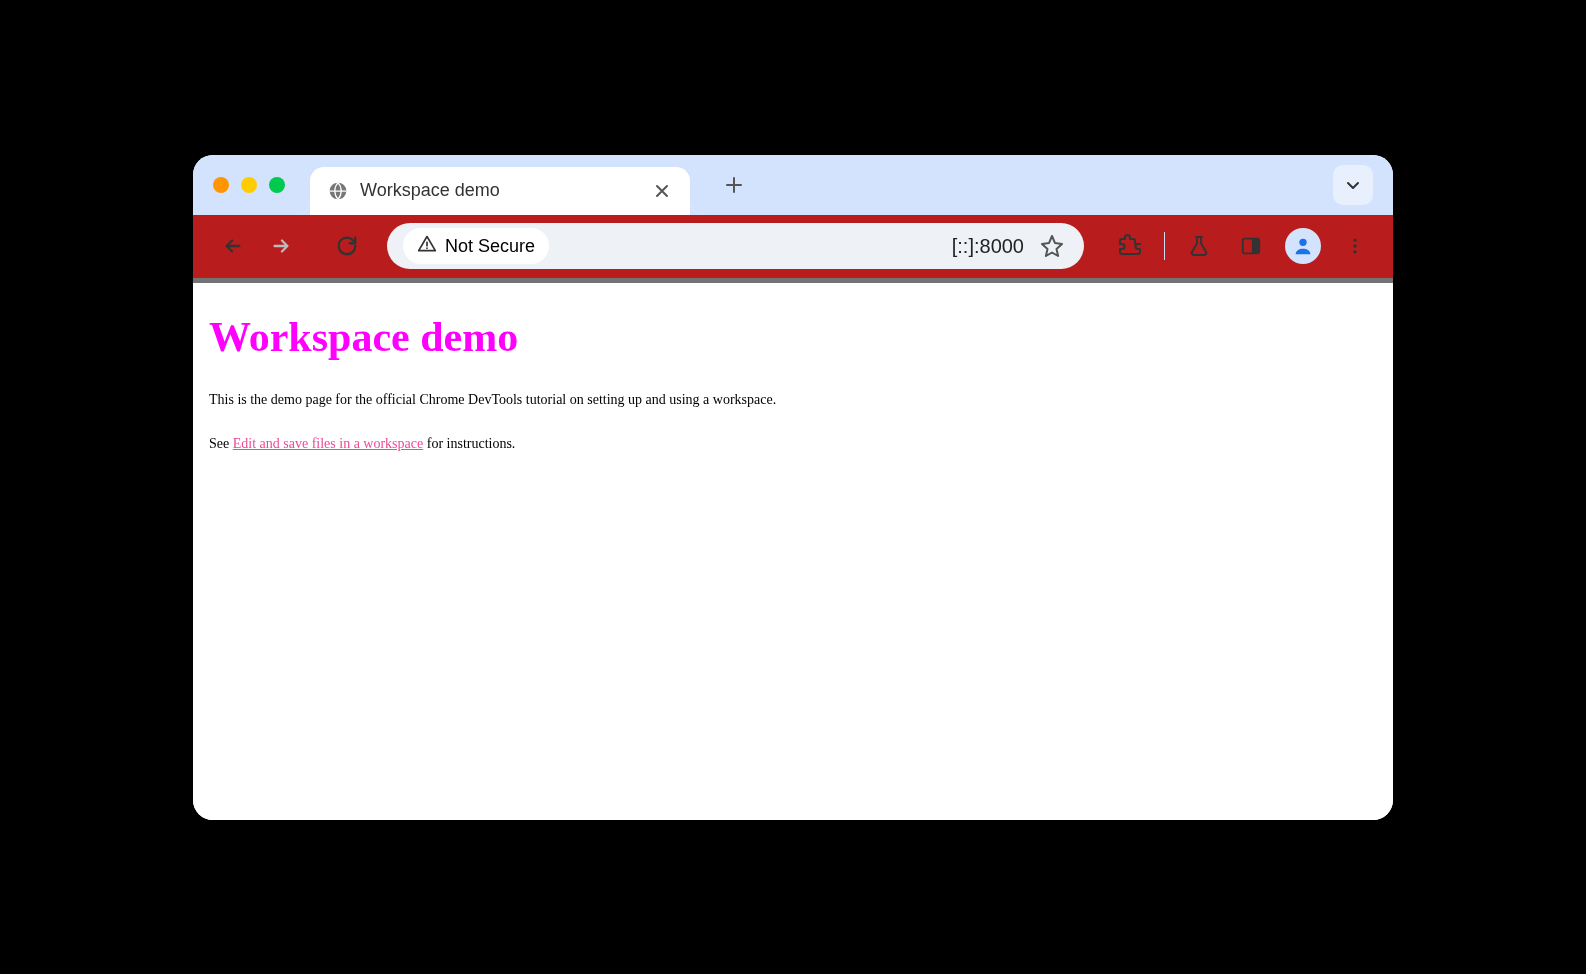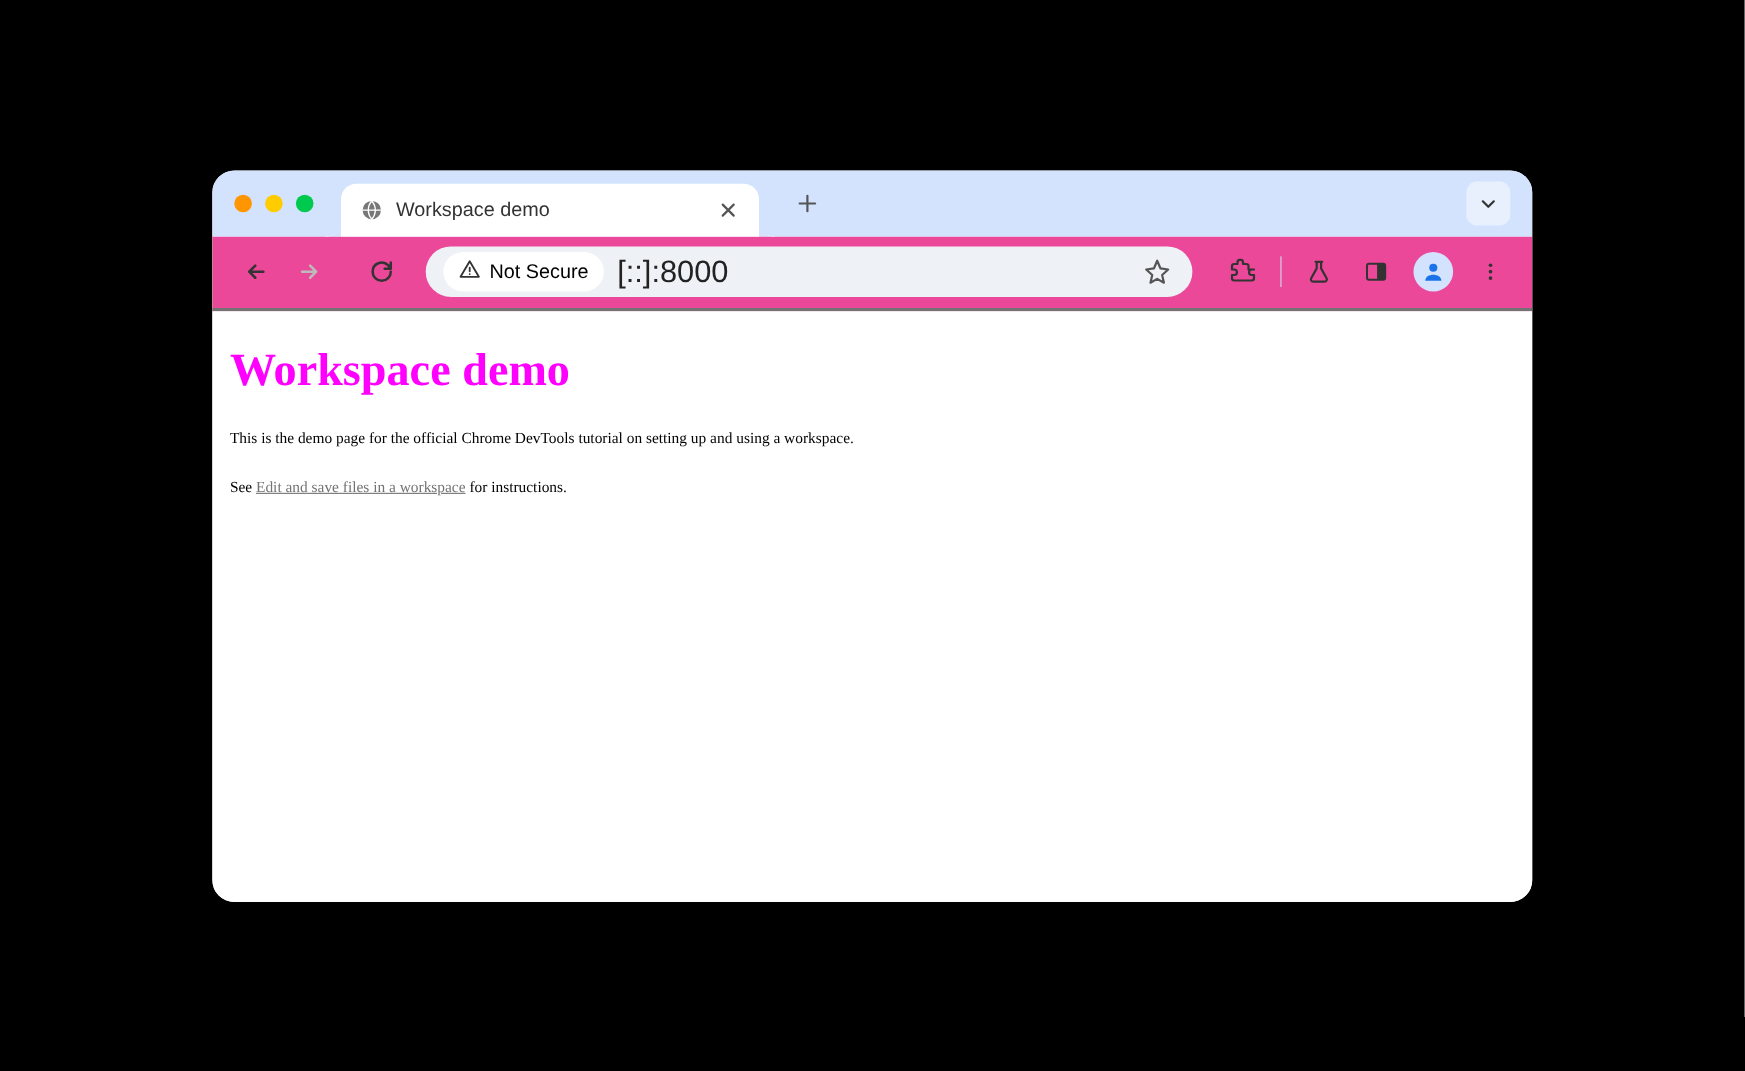--- a/index.html
+++ b/index.html
@@ -116,27 +116,28 @@
       width: 40px;
       height: 40px;
       background: #e8f0fe;
       border-radius: 10px;
       display: flex;
       align-items: center;
       justify-content: center;
       cursor: pointer;
     }
     .toolbar {
-      background: #ec4899;
+      background: #b91c1c;
       height: 68px;
       display: flex;
       align-items: center;
       padding: 0 20px;
       gap: 8px;
-      border-bottom: 3px solid #737373;
+      border-bottom: 5px solid #737373;
+      text-align: right;
     }
     .nav-btn {
       width: 40px;
       height: 40px;
       display: flex;
       align-items: center;
       justify-content: center;
       cursor: pointer;
       border-radius: 50%;
       color: #333;
@@ -161,21 +162,21 @@
       border-radius: 18px;
       display: flex;
       align-items: center;
       padding: 0 14px;
       gap: 8px;
       font-size: 18px;
       color: #000;
       font-weight: 500;
     }
     .url-text {
-      font-size: 28px;
+      font-size: 20px;
       color: #222;
       flex: 1;
     }
     .star-btn {
       width: 32px;
       height: 32px;
       display: flex;
       align-items: center;
       justify-content: center;
       cursor: pointer;
@@ -231,21 +232,21 @@
       font-weight: bold;
       margin-bottom: 30px;
     }
     .page-content p {
       font-size: 14px;
       color: #000;
       margin-bottom: 26px;
       line-height: 1.3;
     }
     .page-content a {
-      color: #737373;
+      color: #ec4899;
       text-decoration: underline;
     }
   </style>
 </head>
 <body>
 
 <div class="browser-window">
   <div class="tab-strip">
     <div class="traffic-lights">
       <div class="traffic-light tl-red"></div>

